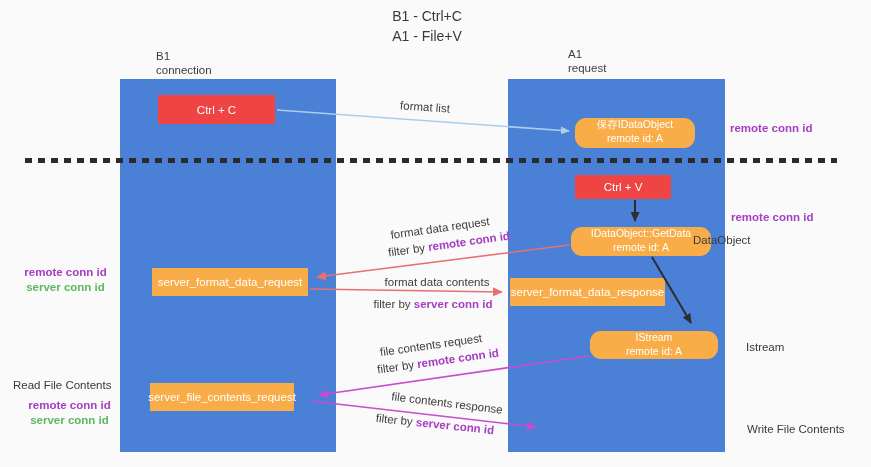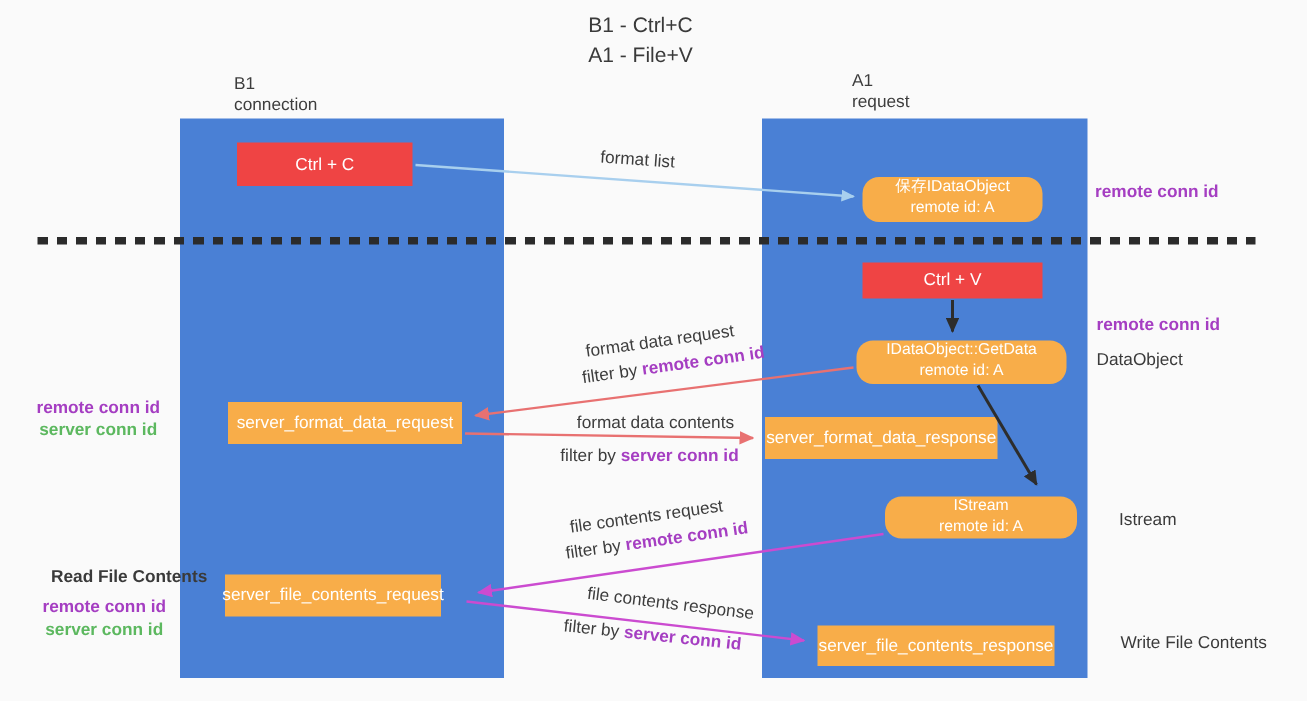--- a/index.html
+++ b/index.html
@@ -16,21 +16,21 @@
   .col-right{left:508px;top:79px;width:217px;height:373px;}
 
   .node{color:#ffffff;text-align:center;box-sizing:border-box;}
   .green{background:#ef4444;}
   .orange{background:#f8ad49;}
   .one-line{font-size:11.5px;display:flex;align-items:center;justify-content:center;}
   .two-line{font-size:10.5px;line-height:13.5px;display:flex;flex-direction:column;align-items:center;border-radius:11px;}
 
   .n-ctrlc{left:158px;top:95px;width:117px;height:29px;}
   .n-saveobj{left:575px;top:118px;width:120px;height:30px;}
-  .n-ctrlv{left:575px;top:175px;width:120px;height:24px;}
+  .n-ctrlv{left:575px;top:175px;width:96px;height:24px;}
   .n-getdata{left:571px;top:227px;width:140px;height:29px;}
   .n-freq{left:152px;top:268px;width:156px;height:28px;}
   .n-fresp{left:510px;top:278px;width:155px;height:28px;}
   .n-istream{left:590px;top:331px;width:128px;height:28px;}
   .n-fileq{left:150px;top:383px;width:144px;height:28px;}
   .n-filer{left:545px;top:417px;width:158px;height:27px;}
 
   .dashline{left:25px;top:158px;width:812px;height:5px;
     background:repeating-linear-gradient(90deg,#2b2b2b 0 7px,transparent 7px 13px);}
 
@@ -94,23 +94,20 @@
 
   <div class="abs node orange two-line n-istream">
     <div>IStream</div>
     <div>remote id: A</div>
   </div>
 
   <div class="abs node orange one-line n-fileq">
     <span>server_file_contents_request</span>
   </div>
 
-  <div class="abs node orange one-line n-filer">
-    <span>server_file_contents_response</span>
-  </div>
 
   <svg class="overlay" width="871" height="467">
     <defs>
       <marker id="mk-blue" markerUnits="userSpaceOnUse" markerWidth="9" markerHeight="8" refX="8" refY="4" orient="auto">
         <path d="M0,0 L9,4 L0,8 Z" fill="#a8cfee"></path>
       </marker>
       <marker id="mk-black" markerUnits="userSpaceOnUse" markerWidth="10" markerHeight="9" refX="9" refY="4.5" orient="auto">
         <path d="M0,0 L10,4.5 L0,9 Z" fill="#2d2d2d"></path>
       </marker>
       <marker id="mk-salmon" markerUnits="userSpaceOnUse" markerWidth="10" markerHeight="9" refX="9" refY="4.5" orient="auto">
@@ -156,29 +153,29 @@
 
   <div class="abs flowlabel" style="left:447px;top:403px;transform:translate(-50%,-50%) rotate(7deg);">
     <span>file contents response</span>
   </div>
   <div class="abs flowlabel" style="left:435px;top:424px;transform:translate(-50%,-50%) rotate(6deg);">
     <span>filter by</span>&nbsp;<span class="conn-purple">server conn id</span>
   </div>
 
   <div class="abs sidelabel conn-purple" style="left:730px;top:122px;">remote conn id</div>
   <div class="abs sidelabel conn-purple" style="left:731px;top:211px;">remote conn id</div>
-  <div class="abs sidelabel" style="left:731px;top:234px;">DataObject</div>
+  <div class="abs sidelabel" style="left:693px;top:234px;">DataObject</div>
   <div class="abs sidelabel" style="left:746px;top:341px;">Istream</div>
   <div class="abs sidelabel" style="left:747px;top:423px;">Write File Contents</div>
 
   <div class="abs stack" style="left:18px;top:265px;width:95px;">
     <div class="conn-purple">remote conn id</div>
     <div class="conn-green">server conn id</div>
   </div>
 
-  <div class="abs sidelabel" style="left:34px;top:379px;font-weight:bold;">Read File Contents</div>
+  <div class="abs sidelabel" style="left:13px;top:379px;">Read File Contents</div>
 
   <div class="abs stack" style="left:22px;top:398px;width:95px;">
     <div class="conn-purple">remote conn id</div>
     <div class="conn-green">server conn id</div>
   </div>
 
 </div>
 
 </body></html>

